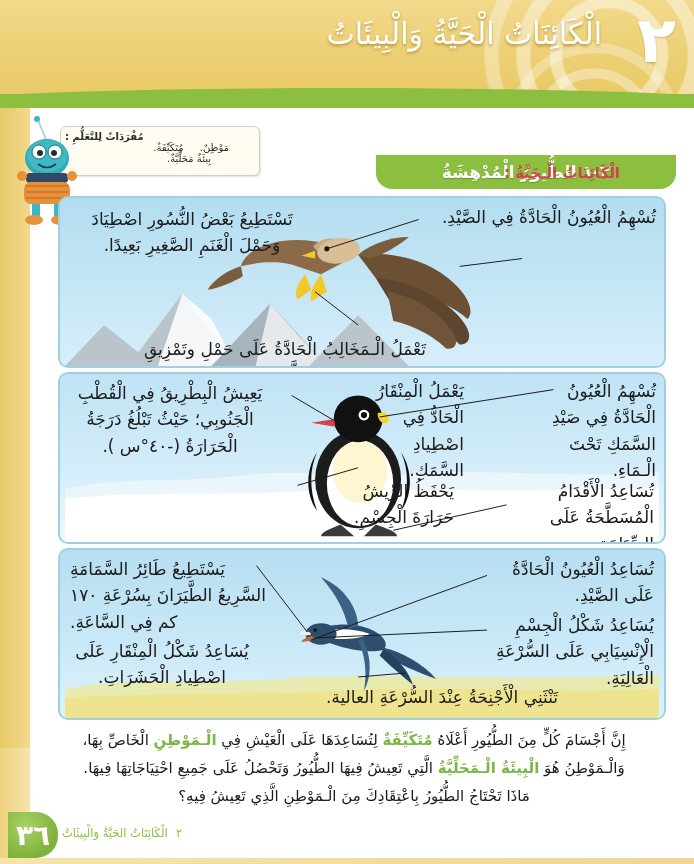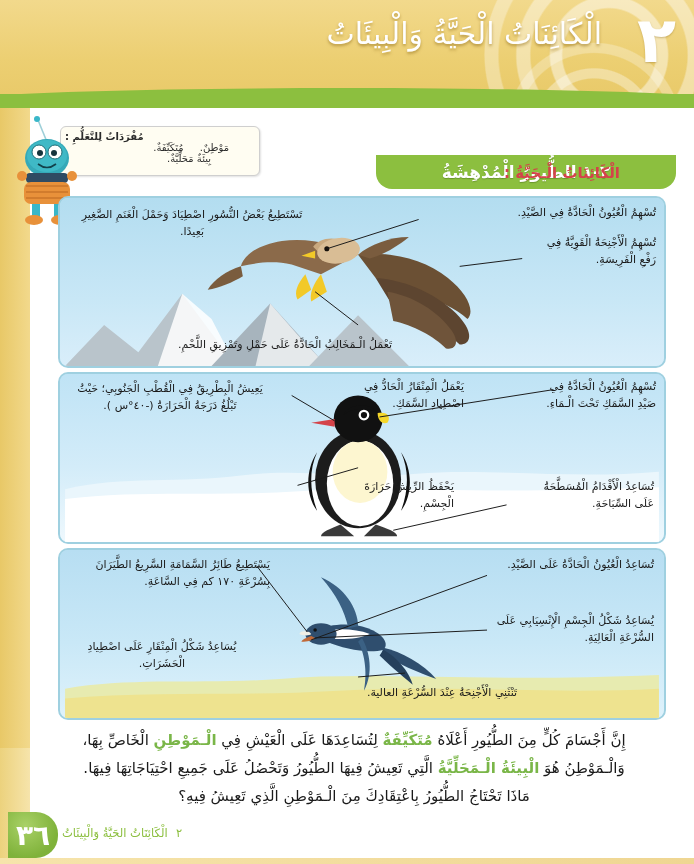--- a/index.html
+++ b/index.html
@@ -104,21 +104,21 @@
   .panel-1 { top: 196px; height: 172px; }
   .panel-2 { top: 372px; height: 172px; }
   .panel-3 { top: 548px; height: 172px; }
 
   .sky { position: absolute; inset: 0; }
   .p1sky { background: linear-gradient(180deg,#b3ddf0 0%, #c8e7f6 60%, #d9eefa 100%); }
   .p2sky { background: linear-gradient(180deg,#bfe3f5 0%, #d3ecf9 55%, #eef8fd 100%); }
   .p3sky { background: linear-gradient(180deg,#b7def2 0%, #c9e8f7 55%, #dff2fb 100%); }
 
   .label {
-    position: absolute; font-size: 11px; color: #1a1a1a; line-height: 1.55;
+    position: absolute; font-size: 17px; color: #1a1a1a; line-height: 1.55;
     text-align: right; direction: rtl;
   }
 
   
   .body-text {
     position: absolute; right: 26px; top: 727px; width: 628px;
     font-size: 15px; line-height: 1.85; color: #1a1a1a;
     text-align: center; direction: rtl;
   }
   .hl { color: #7ab648; font-weight: bold; }
@@ -211,21 +211,20 @@
       <path d="M300 58 C330 54 368 62 392 82 C412 98 420 116 412 124 C400 112 380 104 360 100 L318 82 Z" fill="#6b5034"></path>
       <path d="M318 82 C350 84 384 100 404 122 C418 138 416 150 404 150 C390 136 366 124 340 118 Z" fill="#5d4530"></path>
       <path d="M330 96 C356 100 382 116 396 136 C404 148 400 156 390 154 C378 142 356 130 336 126 Z" fill="#6f543a"></path>
       <path d="M300 58 C312 48 332 40 352 40 C340 50 326 58 312 62 Z" fill="#7a5c3e"></path>
       <path d="M262 78 C254 88 250 98 252 106 L268 96 Z" fill="#f2c928"></path>
       <path d="M246 78 C238 88 234 96 238 104 L252 94 Z" fill="#f2c928"></path>
       <path d="M180 70 C166 74 152 84 146 94 C158 92 172 86 182 80 Z" fill="#7a5c3e"></path>
     </svg>
 
     <div class="label" style="right:8px; top:6px; width:240px;">تُسْهِمُ الْعُيُونُ الْحَادَّةُ فِي الصَّيْدِ.</div>
-    <div class="label" style="right:8px; top:36px; width:128px;">تُسْهِمُ الْأَجْنِحَةُ الْقَوِيَّةُ فِي رَفْعِ الْفَرِيسَةِ.</div>
     <div class="label" style="left:14px; top:8px; width:236px; text-align:center;">تَسْتَطِيعُ بَعْضُ النُّسُورِ اصْطِيَادَ وَحَمْلَ الْغَنَمِ الصَّغِيرِ بَعِيدًا.</div>
     <div class="label" style="left:60px; top:138px; width:330px; text-align:center;">تَعْمَلُ الْـمَخَالِبُ الْحَادَّةُ عَلَى حَمْلِ وتَمْزِيقِ اللَّحْمِ.</div>
 
     <svg viewBox="0 0 608 172" style="position:absolute;inset:0;width:100%;height:100%;pointer-events:none">
       <line x1="362" y1="22" x2="268" y2="52" stroke="#1a1a1a" stroke-width="1"></line>
       <line x1="468" y1="62" x2="404" y2="70" stroke="#1a1a1a" stroke-width="1"></line>
       <line x1="300" y1="130" x2="256" y2="96" stroke="#1a1a1a" stroke-width="1"></line>
     </svg>
   </div>
 
@@ -277,21 +276,21 @@
       <path d="M252 88 C246 90 242 92 242 94 C248 94 254 92 256 90 Z" fill="#c06a3a"></path>
       <circle cx="256" cy="82" r="1.8" fill="#111"></circle>
       <path d="M300 78 C300 60 286 38 262 28 C278 46 286 62 290 80 Z" fill="#3b6184"></path>
       <path d="M304 90 C312 104 316 126 306 144 C310 124 306 104 300 94 Z" fill="#3b6184"></path>
       <path d="M326 100 C344 104 366 116 380 132 C362 126 340 116 324 106 Z" fill="#2f4e6e"></path>
       <path d="M326 102 C340 110 352 124 356 138 C344 128 330 116 322 108 Z" fill="#25405c"></path>
     </svg>
 
     <div class="label" style="right:10px; top:6px; width:156px;">تُسَاعِدُ الْعُيُونُ الْحَادَّةُ عَلَى الصَّيْدِ.</div>
     <div class="label" style="right:10px; top:62px; width:192px;">يُسَاعِدُ شَكْلُ الْجِسْمِ الْإِنْسِيَابِي عَلَى السُّرْعَةِ الْعَالِيَةِ.</div>
-    <div class="label" style="left:10px; top:6px; width:200px; text-align:right;">يَسْتَطِيعُ طَائِرُ السَّمَامَةِ السَّرِيعُ الطَّيَرَانَ بِسُرْعَةِ ١٧٠ كم فِي السَّاعَةِ.</div>
+    <div class="label" style="left:10px; top:6px; width:200px; text-align:left;">يَسْتَطِيعُ طَائِرُ السَّمَامَةِ السَّرِيعُ الطَّيَرَانَ بِسُرْعَةِ ١٧٠ كم فِي السَّاعَةِ.</div>
     <div class="label" style="left:12px; top:88px; width:180px; text-align:center;">يُسَاعِدُ شَكْلُ الْمِنْقَارِ عَلَى اصْطِيادِ الْحَشَرَاتِ.</div>
     <div class="label" style="right:102px; top:134px; width:240px; text-align:center;">تَنْثَنِي الْأَجْنِحَةُ عِنْدَ السُّرْعَةِ العالية.</div>
 
     <svg viewBox="0 0 608 172" style="position:absolute;inset:0;width:100%;height:100%;pointer-events:none">
       <line x1="432" y1="26" x2="252" y2="92" stroke="#1a1a1a" stroke-width="1"></line>
       <line x1="432" y1="82" x2="256" y2="90" stroke="#1a1a1a" stroke-width="1"></line>
       <line x1="196" y1="16" x2="248" y2="84" stroke="#1a1a1a" stroke-width="1"></line>
       <line x1="300" y1="130" x2="348" y2="126" stroke="#1a1a1a" stroke-width="1"></line>
     </svg>
   </div>

